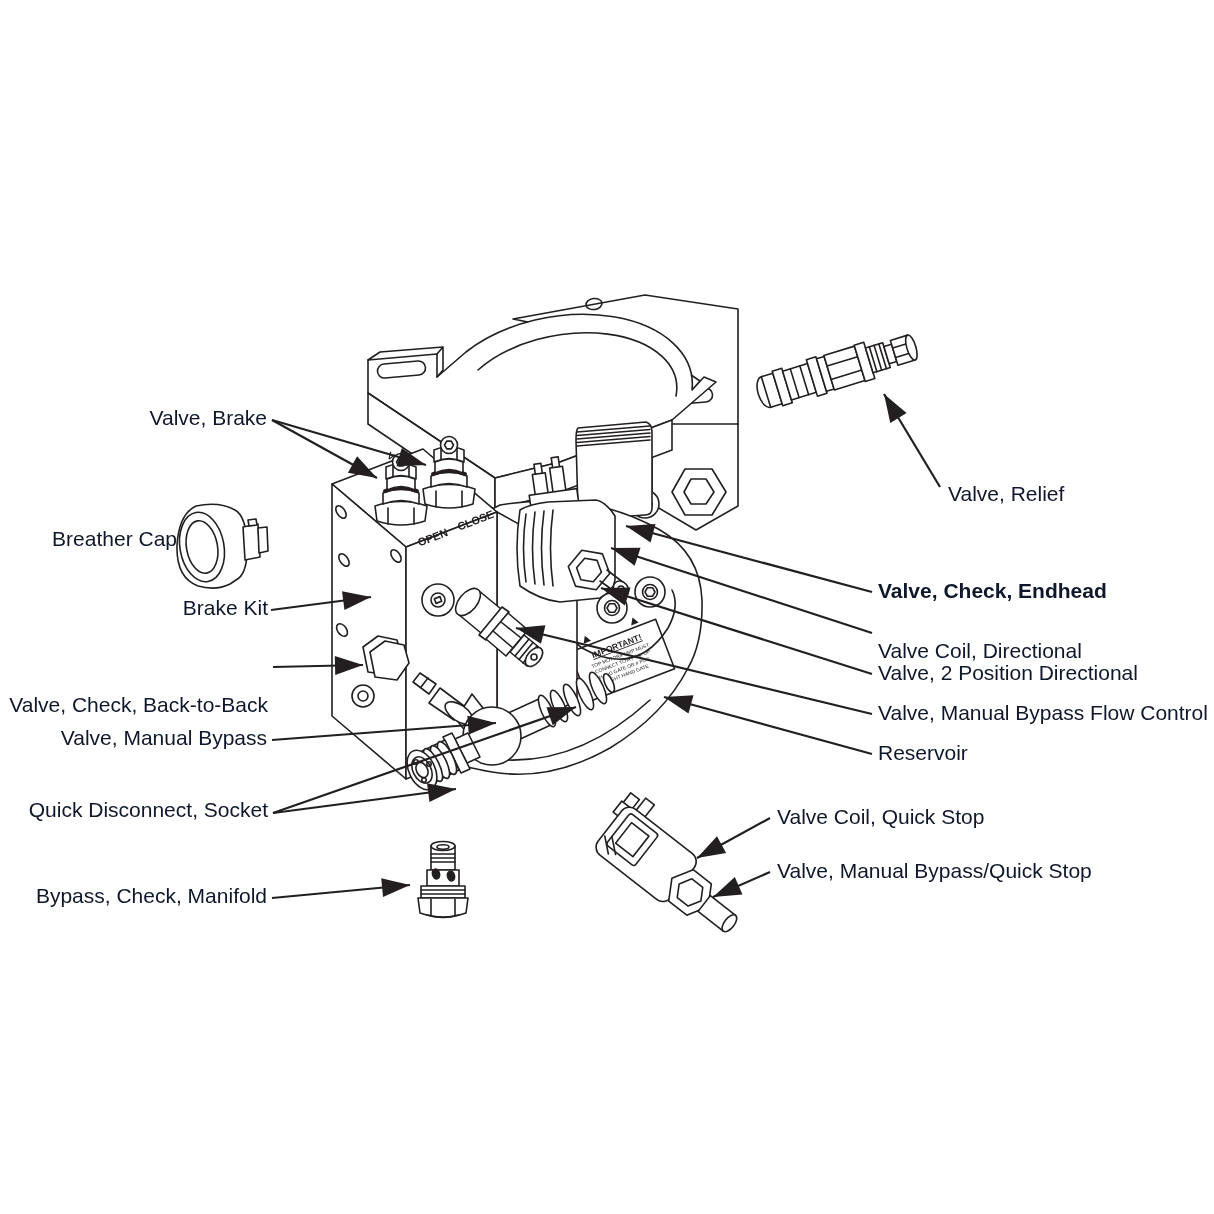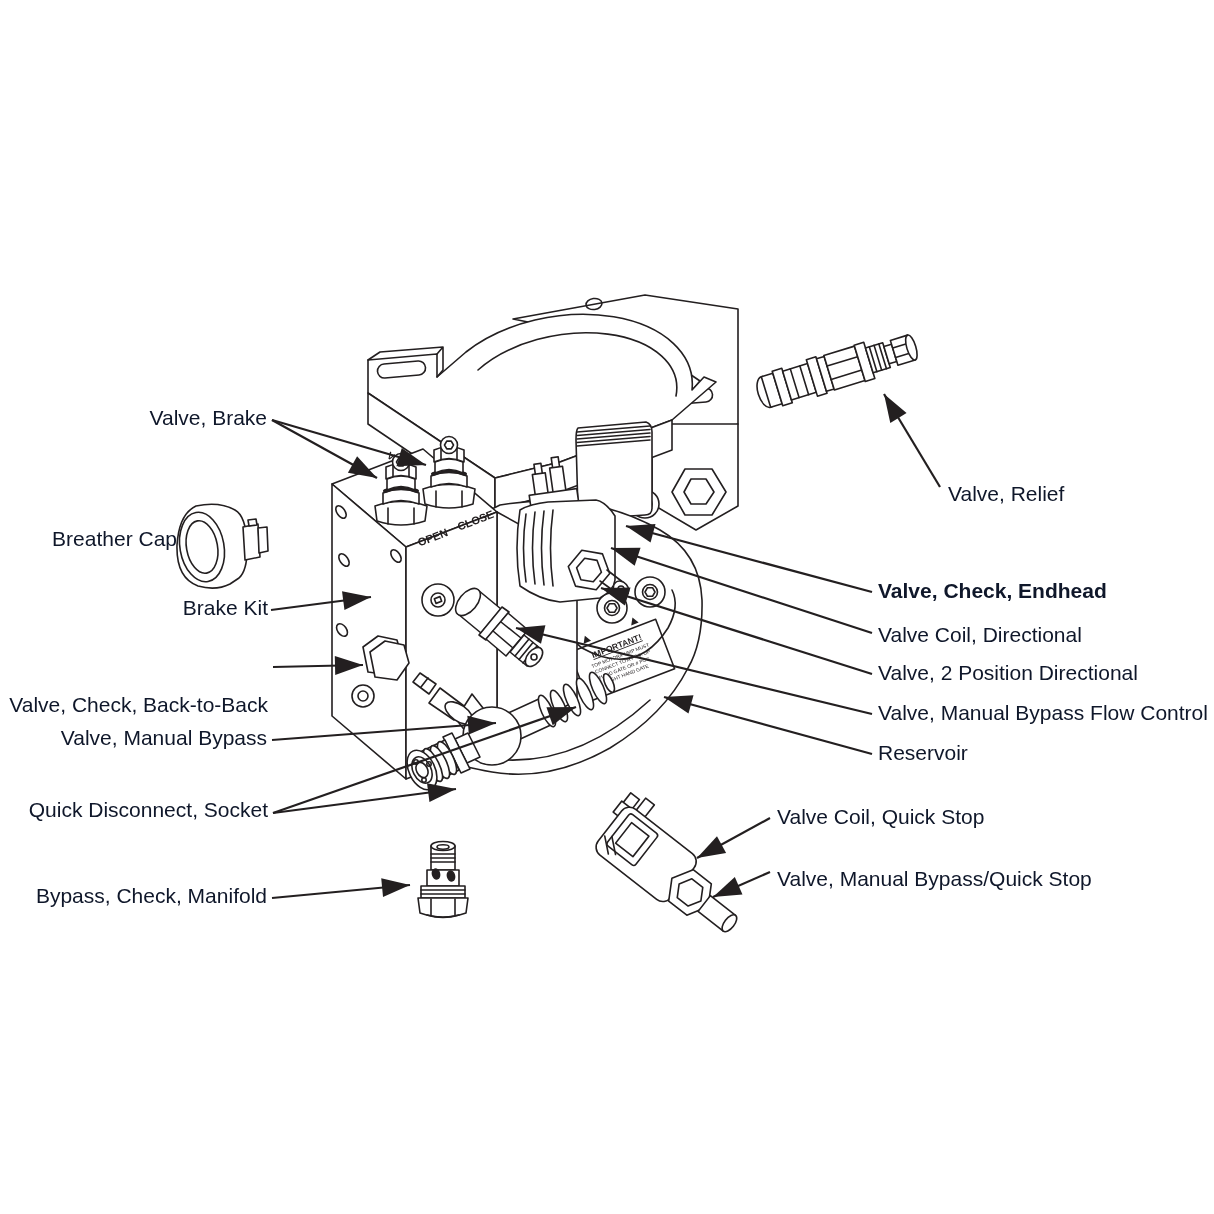--- a/index.html
+++ b/index.html
@@ -268,21 +268,21 @@
 <div id="label-layer">
       <div class="callout right" style="left: 267px; top: 419px;">Valve, Brake</div>
       <div class="callout right" style="left: 177px; top: 540px;">Breather Cap</div>
       <div class="callout right" style="left: 256px; top: 609px; margin-left: 12px;">Brake Kit</div>
       <div class="callout right" style="left: 268px; top: 706px;">Valve, Check, Back-to-Back</div>
       <div class="callout right" style="left: 267px; top: 739px;">Valve, Manual Bypass</div>
       <div class="callout right" style="left: 268px; top: 811px;">Quick Disconnect, Socket</div>
       <div class="callout right" style="left: 267px; top: 897px;">Bypass, Check, Manifold</div>
       <div class="callout left" style="left: 948px; top: 495px;">Valve, Relief</div>
       <div class="callout left" style="left: 878px; top: 592px; font-weight: bold;">Valve, Check, Endhead</div>
-      <div class="callout left" style="left: 878px; top: 636px;">Valve Coil, Directional</div>
+      <div class="callout left" style="left: 878px; top: 652px;">Valve Coil, Directional</div>
       <div class="callout left" style="left: 878px; top: 674px;">Valve, 2 Position Directional</div>
       <div class="callout left" style="left: 878px; top: 714px;">Valve, Manual Bypass Flow Control</div>
       <div class="callout left" style="left: 878px; top: 754px;">Reservoir</div>
       <div class="callout left" style="left: 777px; top: 818px;">Valve Coil, Quick Stop</div>
-      <div class="callout left" style="left: 777px; top: 872px; margin-top: 8px;">Valve, Manual Bypass/Quick Stop</div>
+      <div class="callout left" style="left: 777px; top: 872px;">Valve, Manual Bypass/Quick Stop</div>
     </div>
 
 </div>
 
 </body></html>

